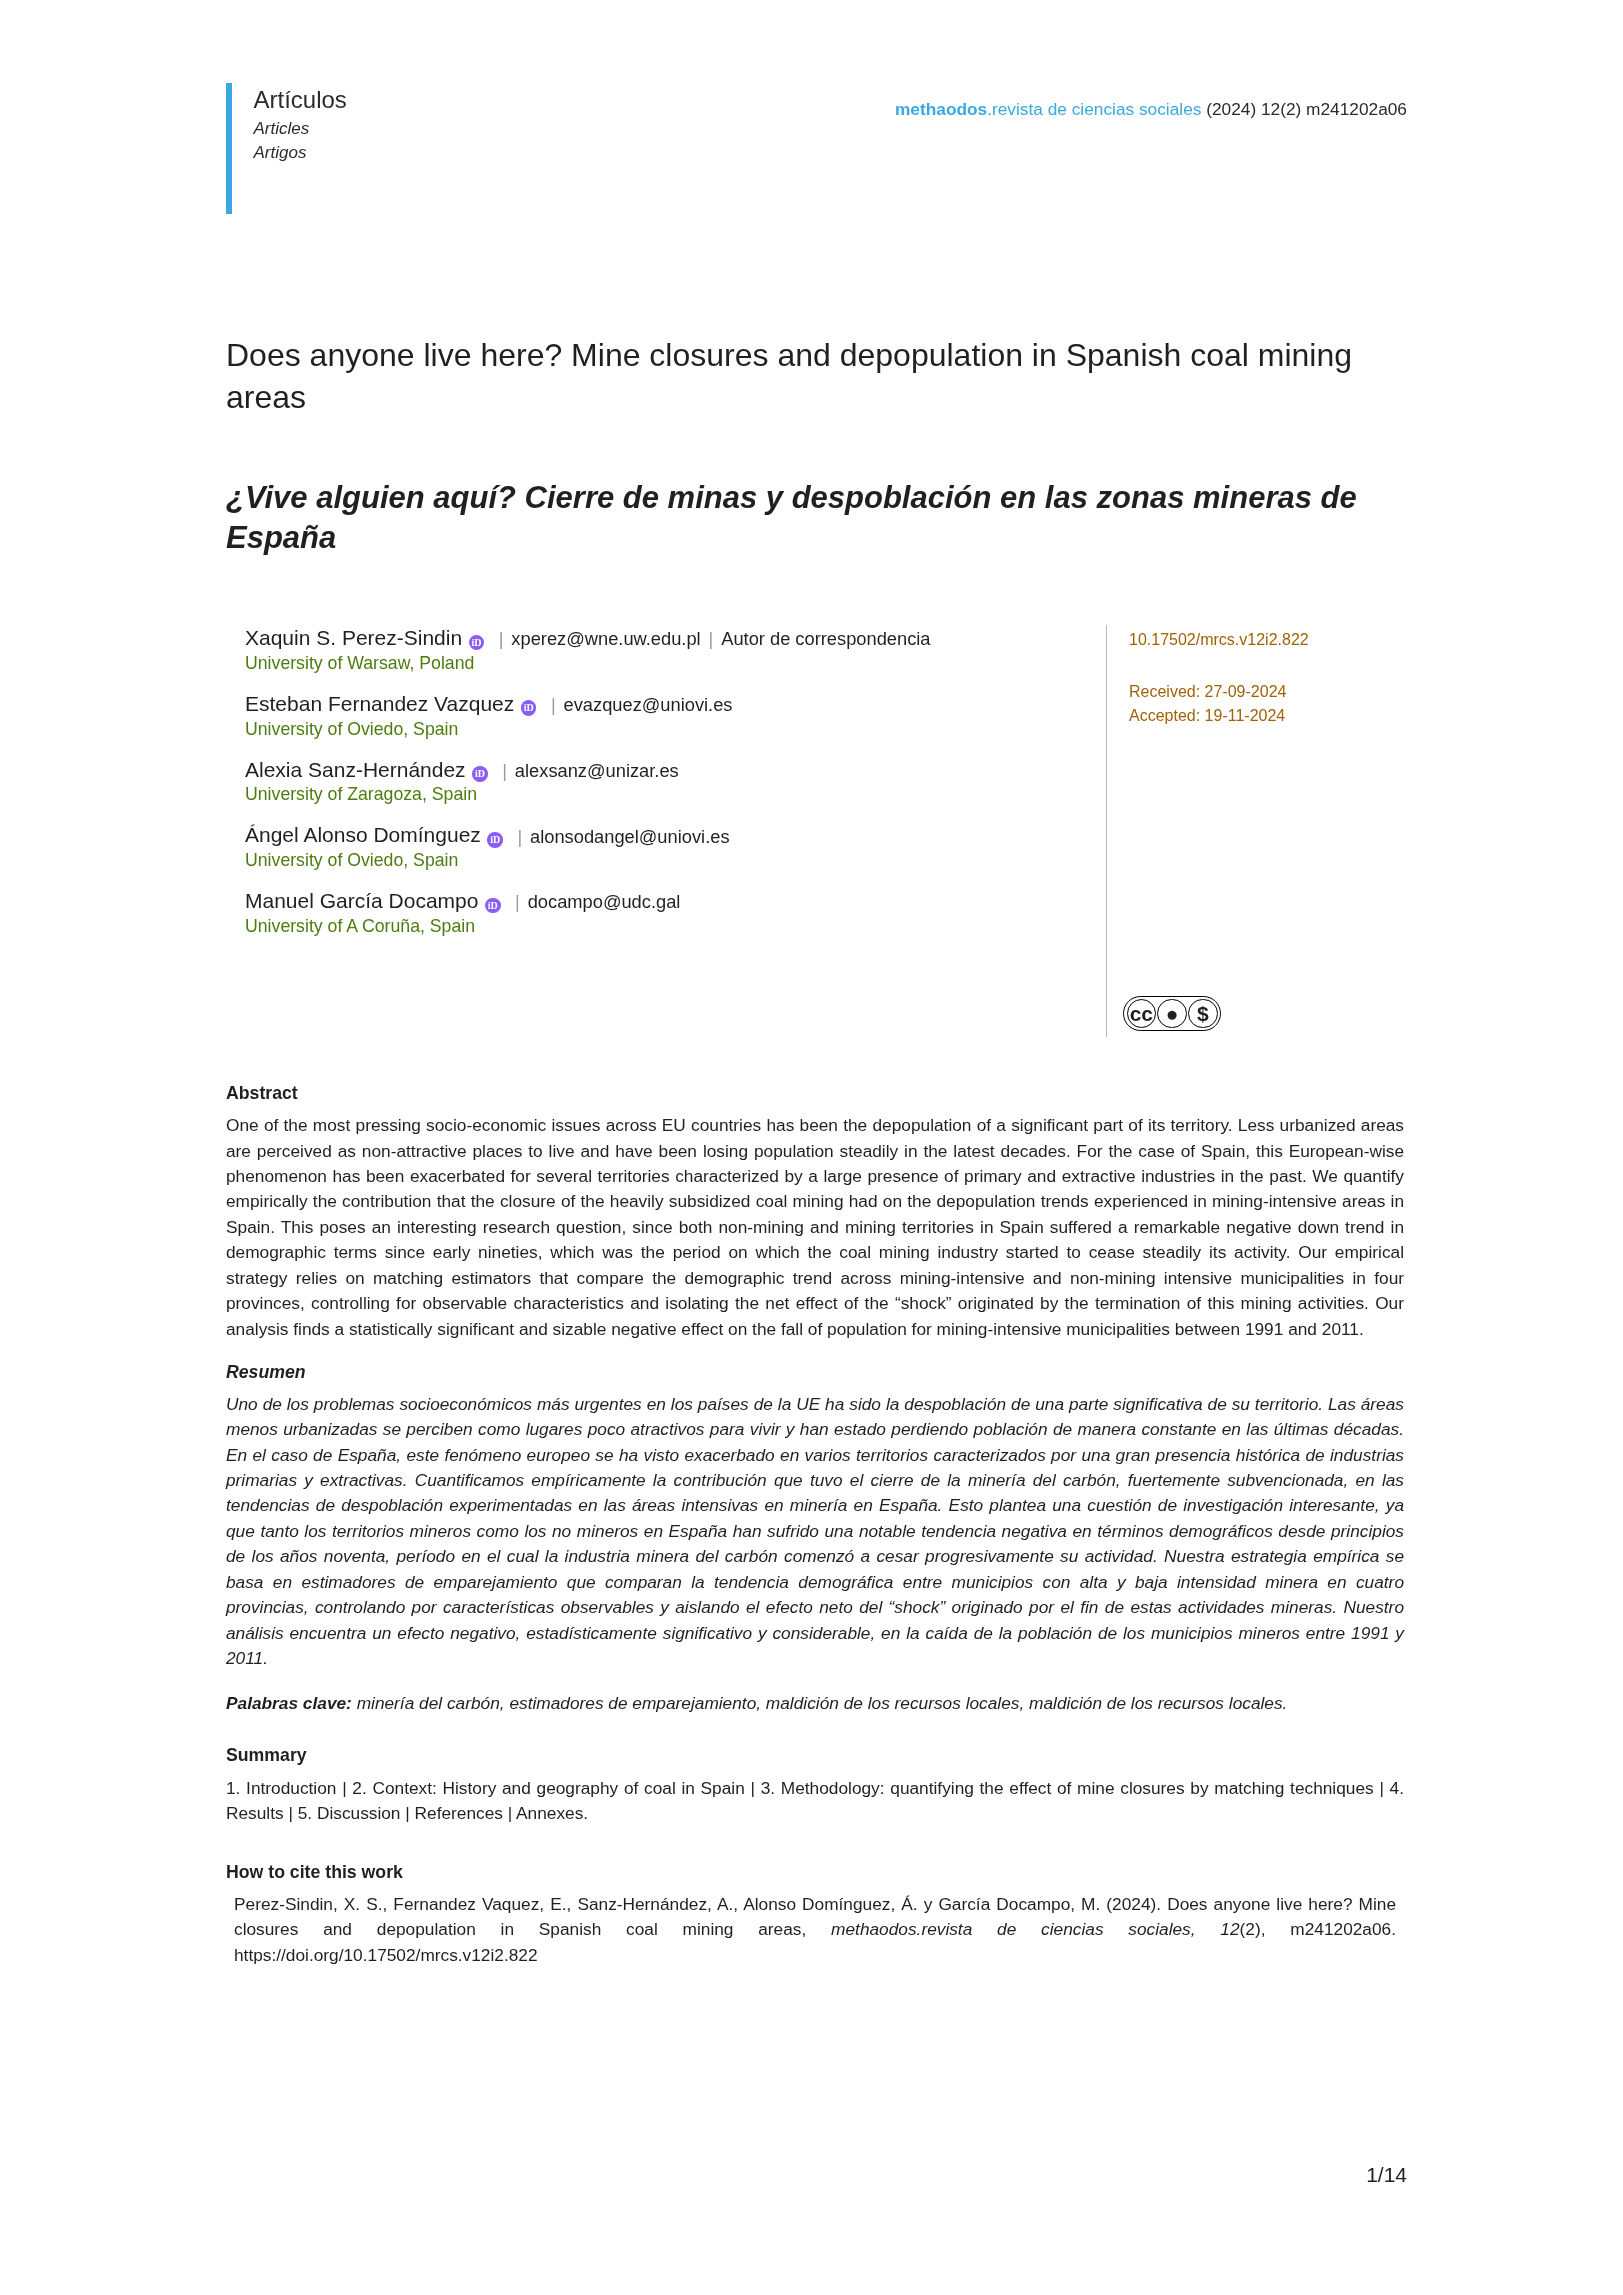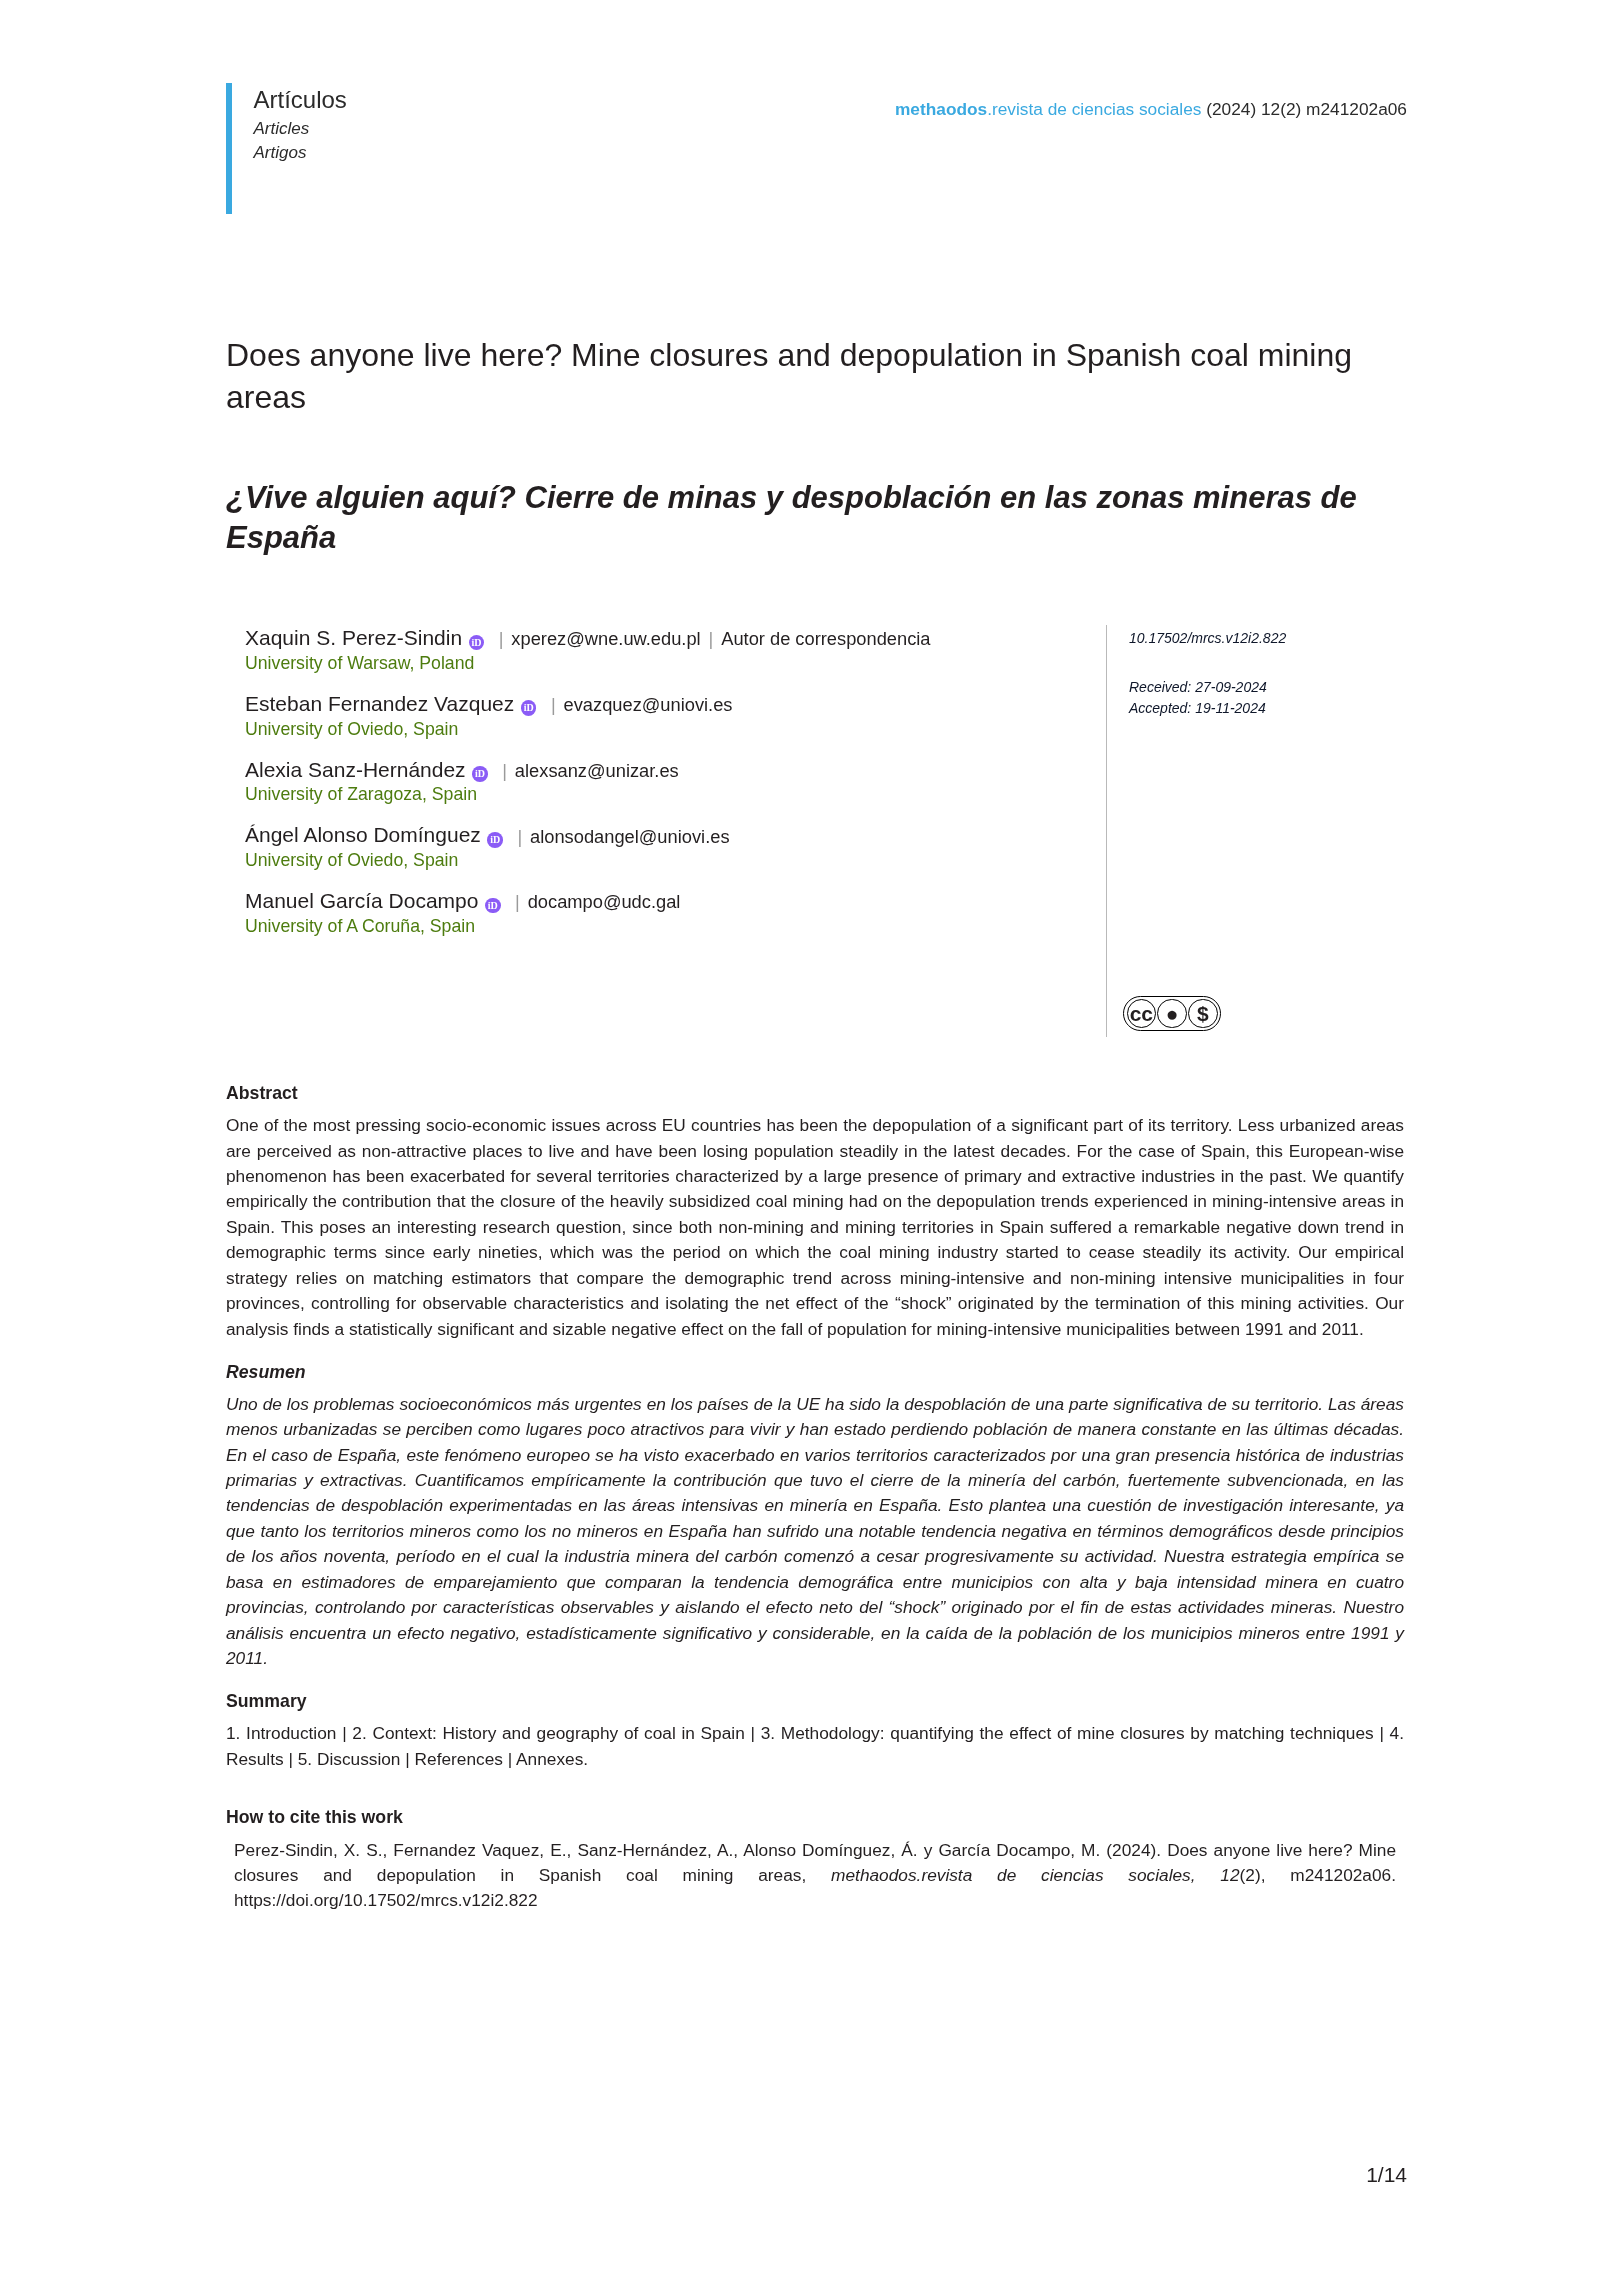--- a/index.html
+++ b/index.html
@@ -138,24 +138,23 @@
     top: 625px;
     width: 1.3px;
     height: 412px;
     background: #b9b9b9;
   }
   .meta {
     position: absolute;
     left: 1129px;
     top: 628px;
     width: 406px;
-    font-size: 14px;
+    font-size: 16px;
     line-height: 1.5;
-    color: #0f172a;
-    font-style: italic;
+    color: #a16207;
   }
   .meta .doi { margin-bottom: 27.5px; }
   .cc {
     position: absolute;
     left: 1123px;
     top: 995px;
     width: 131px;
     height: 37px;
     display: flex;
     align-items: center;
@@ -318,20 +317,23 @@
 
   <div class="body">
 
     <div class="sec-head">Abstract</div>
     <p class="para">One of the most pressing socio-economic issues across EU countries has been the depopulation of a significant part of its territory. Less urbanized areas are perceived as non-attractive places to live and have been losing population steadily in the latest decades. For the case of Spain, this European-wise phenomenon has been exacerbated for several territories characterized by a large presence of primary and extractive industries in the past. We quantify empirically the contribution that the closure of the heavily subsidized coal mining had on the depopulation trends experienced in mining-intensive areas in Spain. This poses an interesting research question, since both non-mining and mining territories in Spain suffered a remarkable negative down trend in demographic terms since early nineties, which was the period on which the coal mining industry started to cease steadily its activity. Our empirical strategy relies on matching estimators that compare the demographic trend across mining-intensive and non-mining intensive municipalities in four provinces, controlling for observable characteristics and isolating the net effect of the “shock” originated by the termination of this mining activities. Our analysis finds a statistically significant and sizable negative effect on the fall of population for mining-intensive municipalities between 1991 and 2011.</p>
 
 
     <div class="sec-head italic">Resumen</div>
     <p class="para italic">Uno de los problemas socioeconómicos más urgentes en los países de la UE ha sido la despoblación de una parte significativa de su territorio. Las áreas menos urbanizadas se perciben como lugares poco atractivos para vivir y han estado perdiendo población de manera constante en las últimas décadas. En el caso de España, este fenómeno europeo se ha visto exacerbado en varios territorios caracterizados por una gran presencia histórica de industrias primarias y extractivas. Cuantificamos empíricamente la contribución que tuvo el cierre de la minería del carbón, fuertemente subvencionada, en las tendencias de despoblación experimentadas en las áreas intensivas en minería en España. Esto plantea una cuestión de investigación interesante, ya que tanto los territorios mineros como los no mineros en España han sufrido una notable tendencia negativa en términos demográficos desde principios de los años noventa, período en el cual la industria minera del carbón comenzó a cesar progresivamente su actividad. Nuestra estrategia empírica se basa en estimadores de emparejamiento que comparan la tendencia demográfica entre municipios con alta y baja intensidad minera en cuatro provincias, controlando por características observables y aislando el efecto neto del “shock” originado por el fin de estas actividades mineras. Nuestro análisis encuentra un efecto negativo, estadísticamente significativo y considerable, en la caída de la población de los municipios mineros entre 1991 y 2011.</p>
 
+    <div class="kw italic">
+      <b>Palabras clave:</b><span> minería del carbón, estimadores de emparejamiento, maldición de los recursos locales, maldición de los recursos locales.</span>
+    </div>
 
     <div class="sec-head">Summary</div>
     <p class="para">1. Introduction | 2. Context: History and geography of coal in Spain | 3. Methodology: quantifying the effect of mine closures by matching techniques | 4. Results | 5. Discussion | References | Annexes.</p>
 
     <div class="spacer-sm"></div>
 
     <div class="sec-head">How to cite this work</div>
     <p class="cite">
       <span>Perez-Sindin, X. S., Fernandez Vaquez, E., Sanz-Hernández, A., Alonso Domínguez, Á. y García Docampo, M.  (2024). Does anyone live here? Mine closures and depopulation in Spanish coal mining areas, </span><span class="it">methaodos.revista de ciencias sociales, 12</span><span>(2), m241202a06. https://doi.org/10.17502/mrcs.v12i2.822</span>
     </p>

